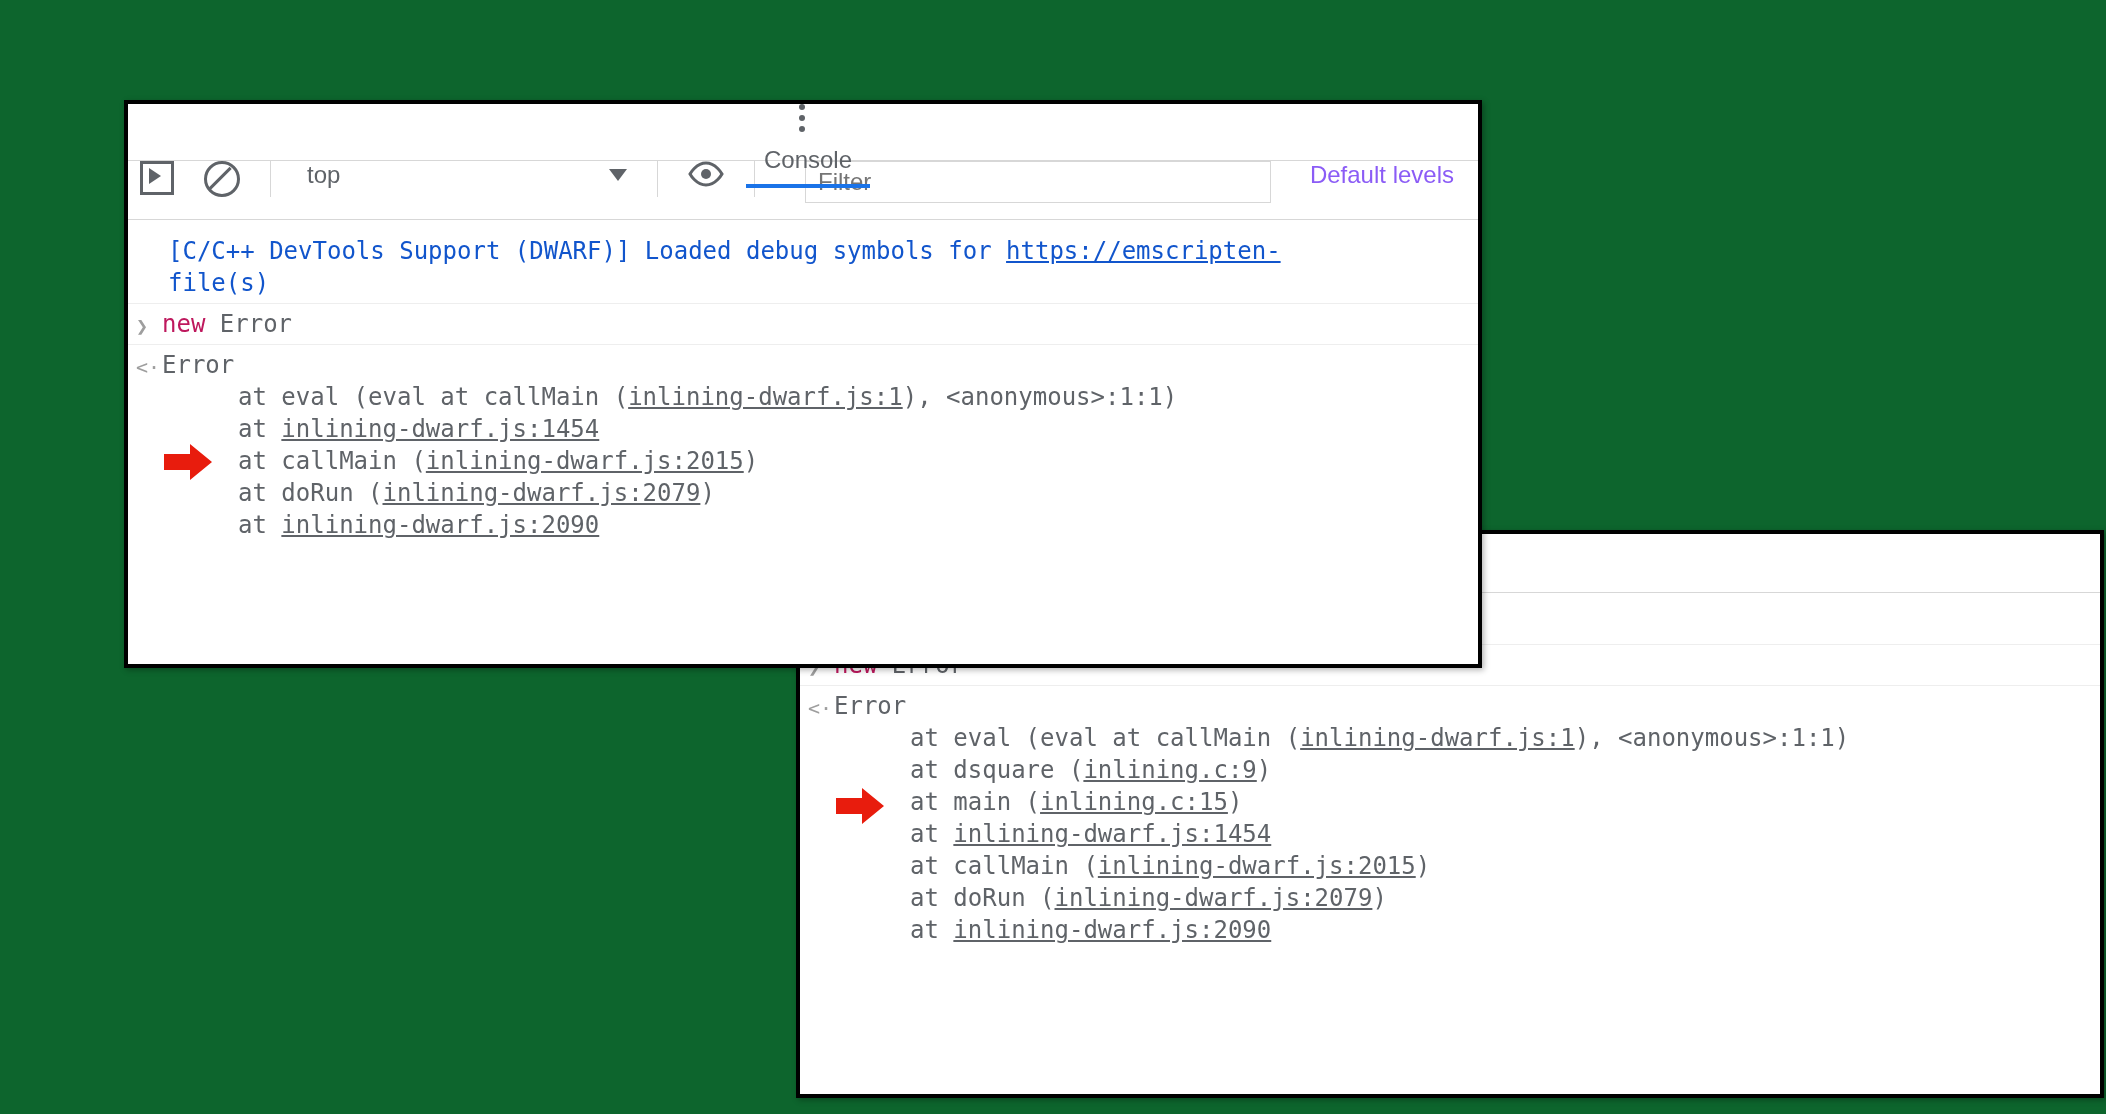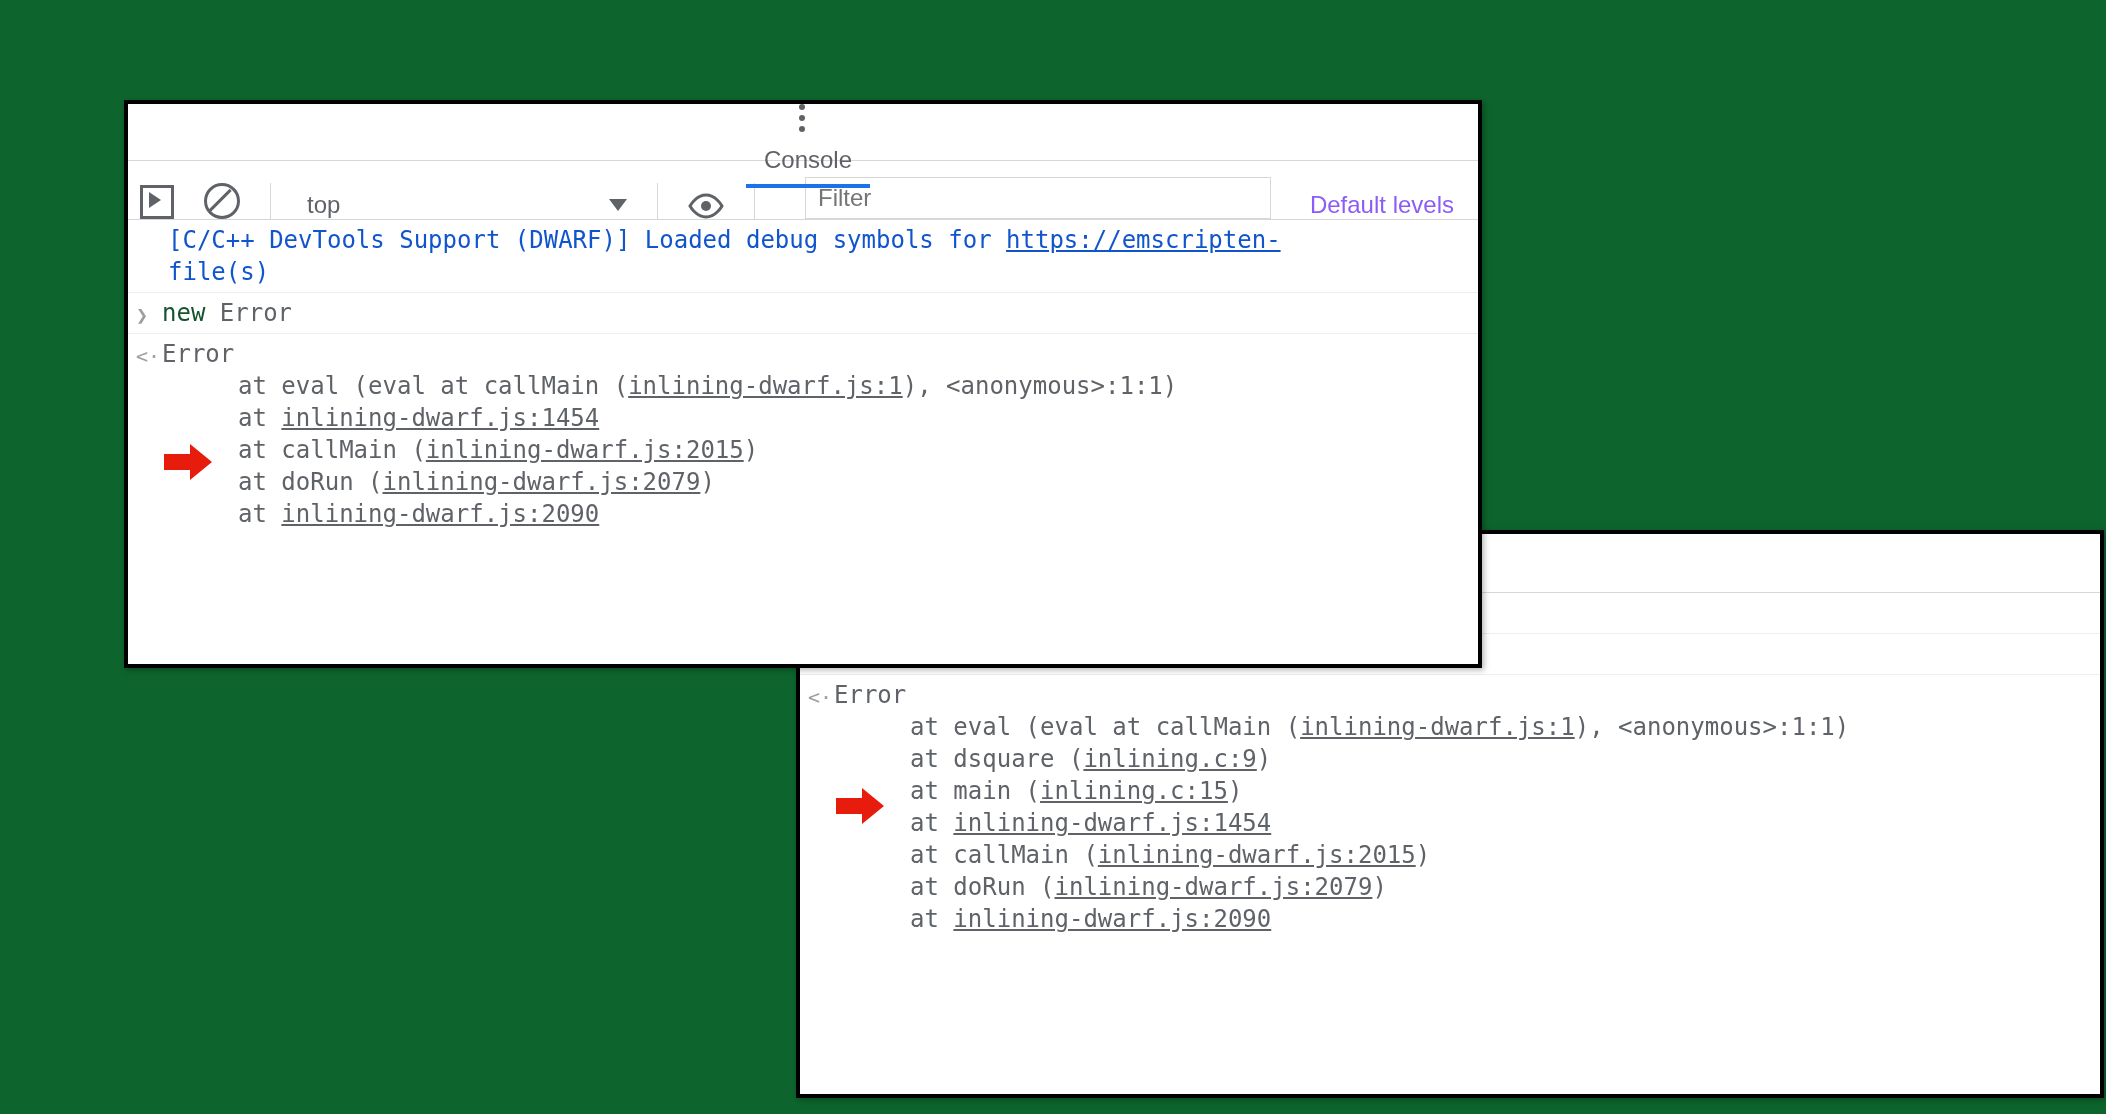--- a/index.html
+++ b/index.html
@@ -44,21 +44,21 @@
   .tab {
     font-size: 24px;
     color: #5f6368;
     padding: 12px 18px 10px 18px;
     border-bottom: 4px solid #1a73e8;
     position: relative;
     top: 2px;
   }
   .toolbar {
     display: flex;
-    align-items: flex-end;
+    align-items: flex-start;
     height: 58px;
     border-bottom: 1px solid #d7d7d7;
     padding: 0 12px;
     gap: 30px;
   }
   .execIcon {
     width: 28px;
     height: 28px;
     border: 3px solid #5f6368;
     position: relative;
@@ -119,27 +119,27 @@
     font-family: Menlo, Consolas, monospace;
     font-size: 24px;
     line-height: 32px;
     color:#5f6368;
   }
   .msgRow {
     border-bottom:1px solid #eee;
     padding: 4px 0 4px 34px;
     position: relative;
   }
-  .infoMsg { color:#1155cc; }
+  .infoMsg { color:#1155cc;margin-top:11px; }
   .link {
     text-decoration: underline;
     color:#5f6368;
   }
   .infoMsg .link { color:#1155cc; }
-  .newKw { color:#14532d; }
+  .newKw { color:#be185d; }
   .promptArrow, .resultArrow {
     position:absolute;
     left:8px;
     top:6px;
     color:#9e9e9e;
     font-size:20px;
   }
   .traceBlock .traceLine {
     padding-left: 76px;
   }

